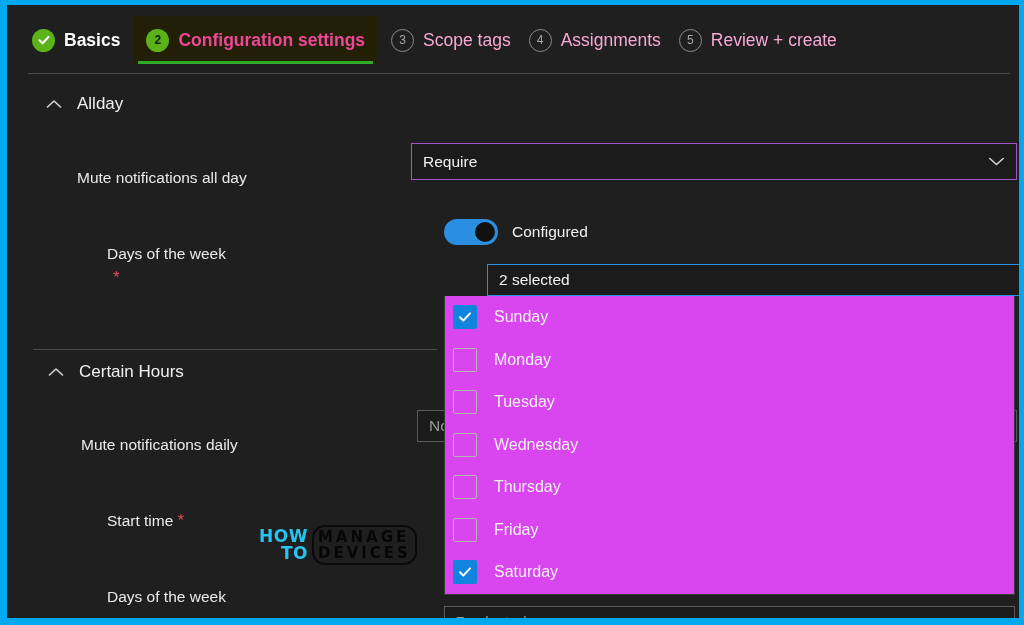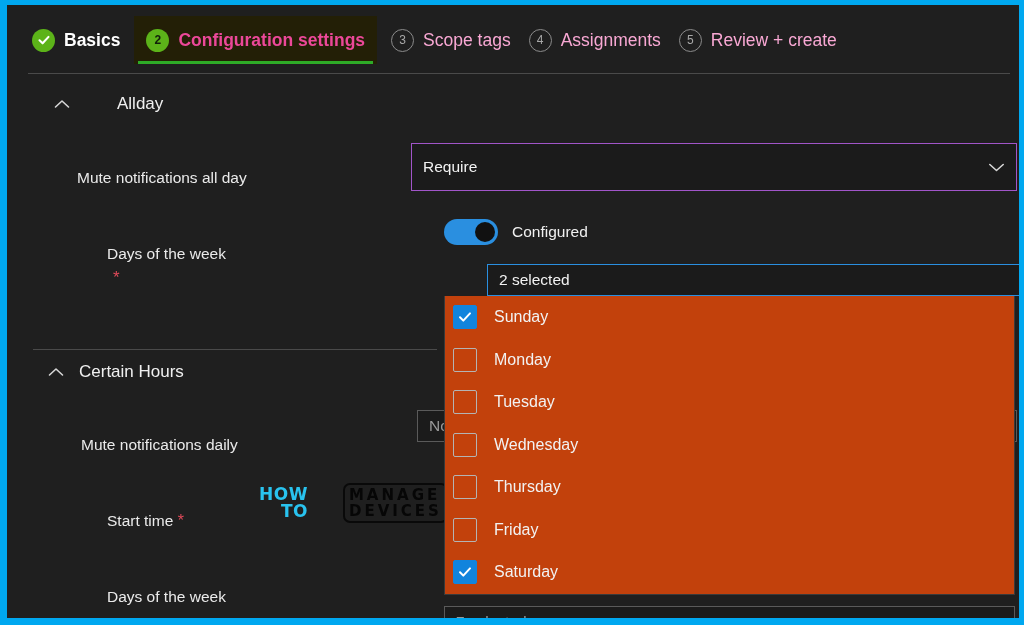--- a/index.html
+++ b/index.html
@@ -186,21 +186,21 @@
   }
   .toggle-label {
     margin-left: 14px;
     font-size: 15.5px;
     color: #f0f0f0;
   }
 
   
   #daypanel {
     position: absolute;
-    background: #c2410c;
+    background: #d946ef;
     border: 1px solid #3a3a3a;
     border-top: none;
     overflow: hidden;
   }
   .day-row {
     display: flex;
     align-items: center;
     height: 42.5px;
     padding-left: 8px;
     cursor: pointer;
@@ -238,21 +238,21 @@
     font-size: 17px;
     line-height: 17px;
     color: #29c3ef;
     letter-spacing: 0.5px;
     text-align: right;
     padding-right: 4px;
   }
   #wm-how div:last-child { text-align: right; }
   #wm-box {
     border: 2px solid #090909;
-    border-radius: 7px;
+    border-radius: 13px;
     padding: 2px 4px;
     background: transparent;
   }
   #wm-box div {
     font-family: "DejaVu Sans", sans-serif;
     font-weight: bold;
     font-size: 15px;
     line-height: 16px;
     color: #060606;
     letter-spacing: 3px;
@@ -293,32 +293,32 @@
 
       <div class="tab future">
         <span class="badge-num hollow">5</span>
         <span class="tlabel">Review + create</span>
       </div>
 
     </div>
 
     <div class="divider" style="left:21px; top:68px; width:982px;"></div>
 
-    <div class="section-head" style="left:44px; top:88px;gap:32px;">
+    <div class="section-head" style="left:36px; top:88px;">
       <span class="chev-up">
         <svg width="16" height="10" viewBox="0 0 16 10">
           <path d="M1.5 8 L8 2 L14.5 8" fill="none" stroke="#d6d6d6" stroke-width="1.6" stroke-linecap="round" stroke-linejoin="round"></path>
         </svg>
       </span>
       <span class="shlabel">Allday</span>
     </div>
 
     <div class="flabel" style="left:70px; top:146px;">Mute notifications all day</div>
 
-    <div class="dd purple" style="left:404px; top:138px; width:606px; height:48px;">
+    <div class="dd purple" style="left:404px; top:138px; width:606px; height:37px;">
       <span class="ddval">Require</span>
       <span class="chev-dn">
         <svg width="17" height="11" viewBox="0 0 17 11">
           <path d="M1.8 2.5 L8.5 8.5 L15.2 2.5" fill="none" stroke="#d6d6d6" stroke-width="1.6" stroke-linecap="round" stroke-linejoin="round"></path>
         </svg>
       </span>
     </div>
 
     <div class="flabel" style="left:100px; top:222px;">Days of the week</div>
     <div class="star-only" style="left:106px; top:263px;">*</div>
@@ -361,21 +361,21 @@
 
     <div class="dd grey" style="left:437px; top:601px; width:571px; height:32px;">
       <span class="ddval">7 selected</span>
       <span class="chev-dn">
         <svg width="17" height="11" viewBox="0 0 17 11">
           <path d="M1.8 2.5 L8.5 8.5 L15.2 2.5" fill="none" stroke="#9a9a9a" stroke-width="1.6" stroke-linecap="round" stroke-linejoin="round"></path>
         </svg>
       </span>
     </div>
 
-    <div id="watermark" style="left:252px; top:478px;gap:31px;">
+    <div id="watermark" style="left:252px; top:520px;">
       <div id="wm-how">
         <div>HOW</div>
         <div>TO</div>
       </div>
       <div id="wm-box">
         <div>MANAGE</div>
         <div>DEVICES</div>
       </div>
     </div>
 

